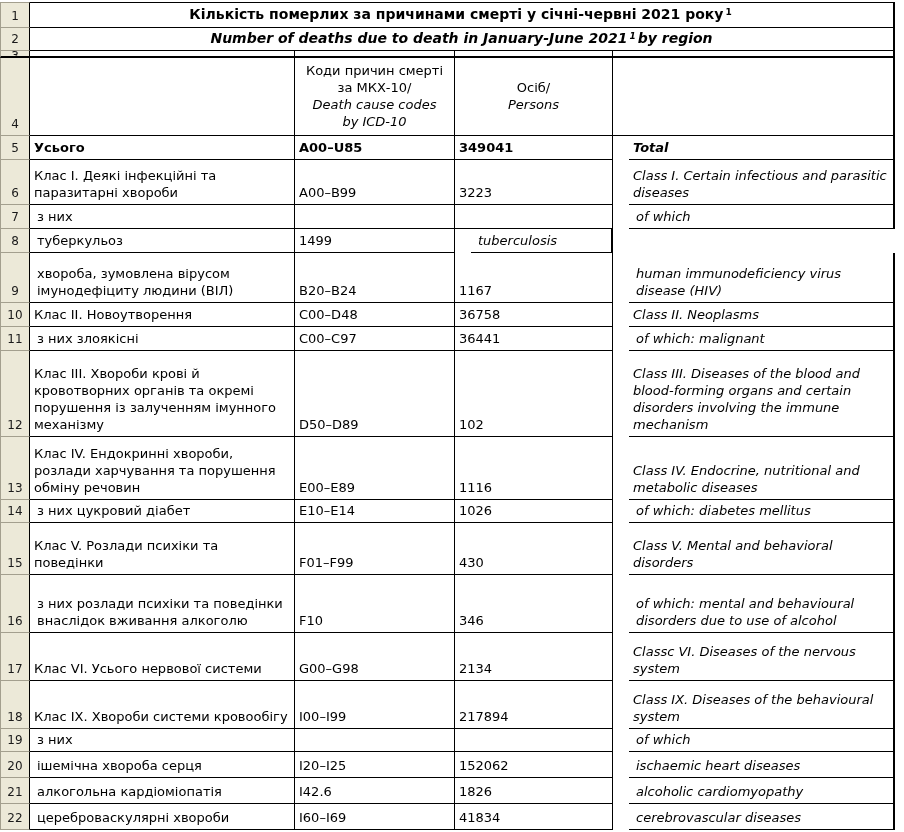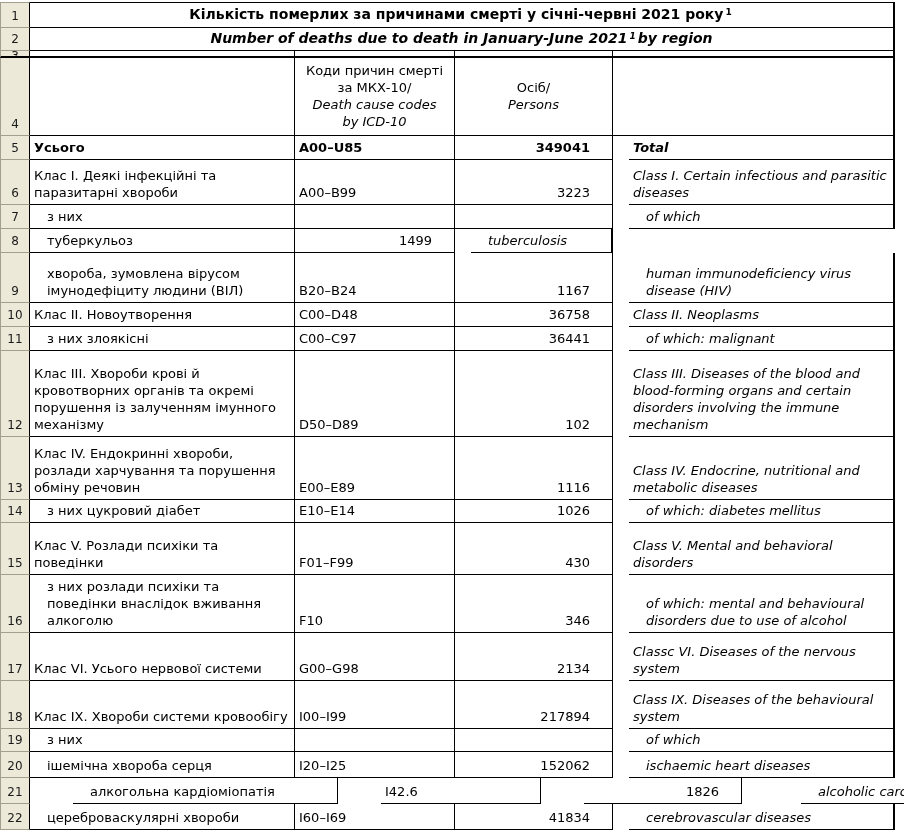--- a/index.html
+++ b/index.html
@@ -33,25 +33,25 @@
     flex-direction:row;text-align:center;
     font-weight:bold;font-size:14px;border-right-width:2px;
   }
   .t-cell.en{font-style:italic;}
   sup{font-size:9px;line-height:9px;margin:0 2px;position:relative;top:-2px;}
   .spacer .cell,.spacer .gut{border-bottom:2px solid var(--line,#000);padding:0 2px;}
   .spacer .gut{justify-content:flex-start;line-height:11px;}
   .hdr{justify-content:center;text-align:center;}
   .it{font-style:italic;text-align:center;}
   .c-code{text-align:left;}
-  .c-val{text-align:right;padding-right:22px;}
+  .c-val{padding-right:22px;}
   .c-en{font-style:italic;margin-left:16px;}
   .c4{border-right-width:2px;}
   .b{font-weight:bold;}
-  .ind{padding-left:17px;}
+  .ind{padding-left:7px;}
 </style>
 </head>
 <body>
 
 <div class="sheet">
   <div id="grid">
       <div class="row first" style="min-height: 26px;">
     <div class="cell gut">
       <span class="gnum">1</span>
     </div>
@@ -359,21 +359,21 @@
     <div class="cell c-code">
       <span class="v-code">I20–I25</span>
     </div>
     <div class="cell c-val">
       <span class="v-val">152062</span>
     </div>
     <div class="cell c-en c4 ind">
       <span class="v-en">ischaemic heart diseases</span>
     </div>
   </div>
-      <div class="row" style="min-height: 26px; gap: 43px;">
+      <div class="row" style="min-height: 26px;">
     <div class="cell gut">
       <span class="gnum">21</span>
     </div>
     <div class="cell c-uk ind">
       <span class="v-uk">алкогольна кардіоміопатія</span>
     </div>
     <div class="cell c-code">
       <span class="v-code">I42.6</span>
     </div>
     <div class="cell c-val">

